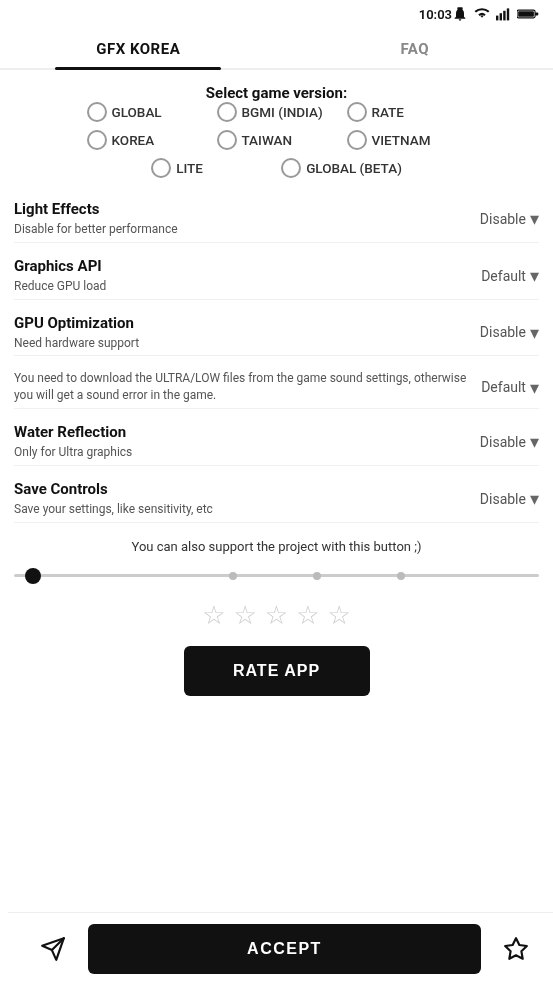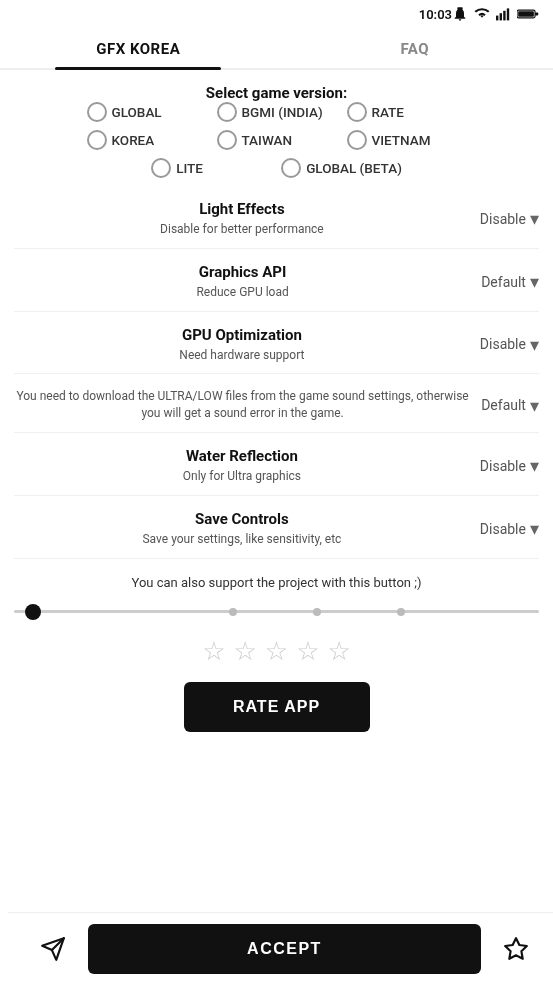--- a/index.html
+++ b/index.html
@@ -107,26 +107,25 @@
       justify-content: center;
     }
     .radio-label {
       font-size: 13.5px;
       font-weight: 500;
       color: #333;
     }
 
     
     .setting-row {
-      padding: 14px 0 10px;
+      padding: 14px 0 4px;
       border-bottom: 1px solid #f0f0f0;
       display: flex;
       align-items: center;
       justify-content: space-between;
-      text-align: center;
     }
     .setting-left {
       flex: 1;
       padding-right: 10px;
     }
     .setting-title {
       font-size: 15px;
       font-weight: 700;
       color: #111;
       margin-bottom: 3px;

